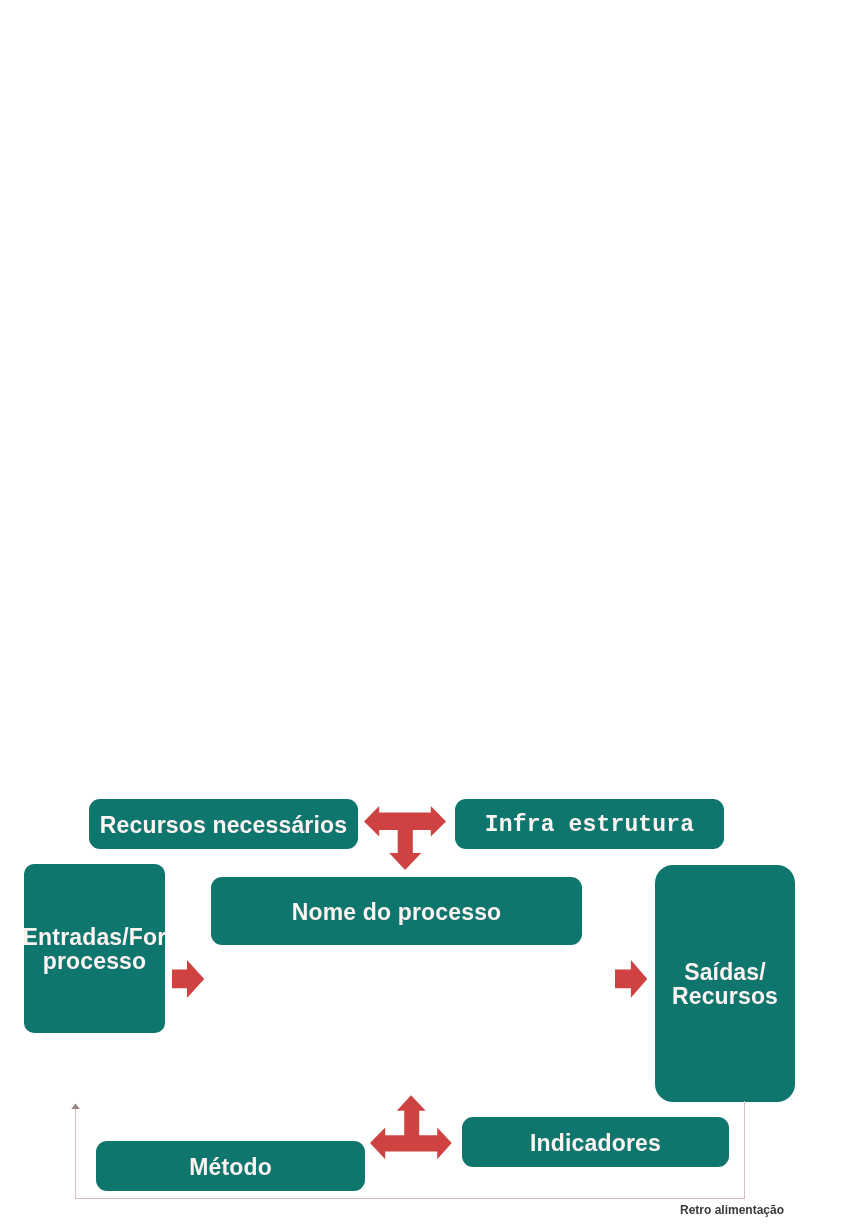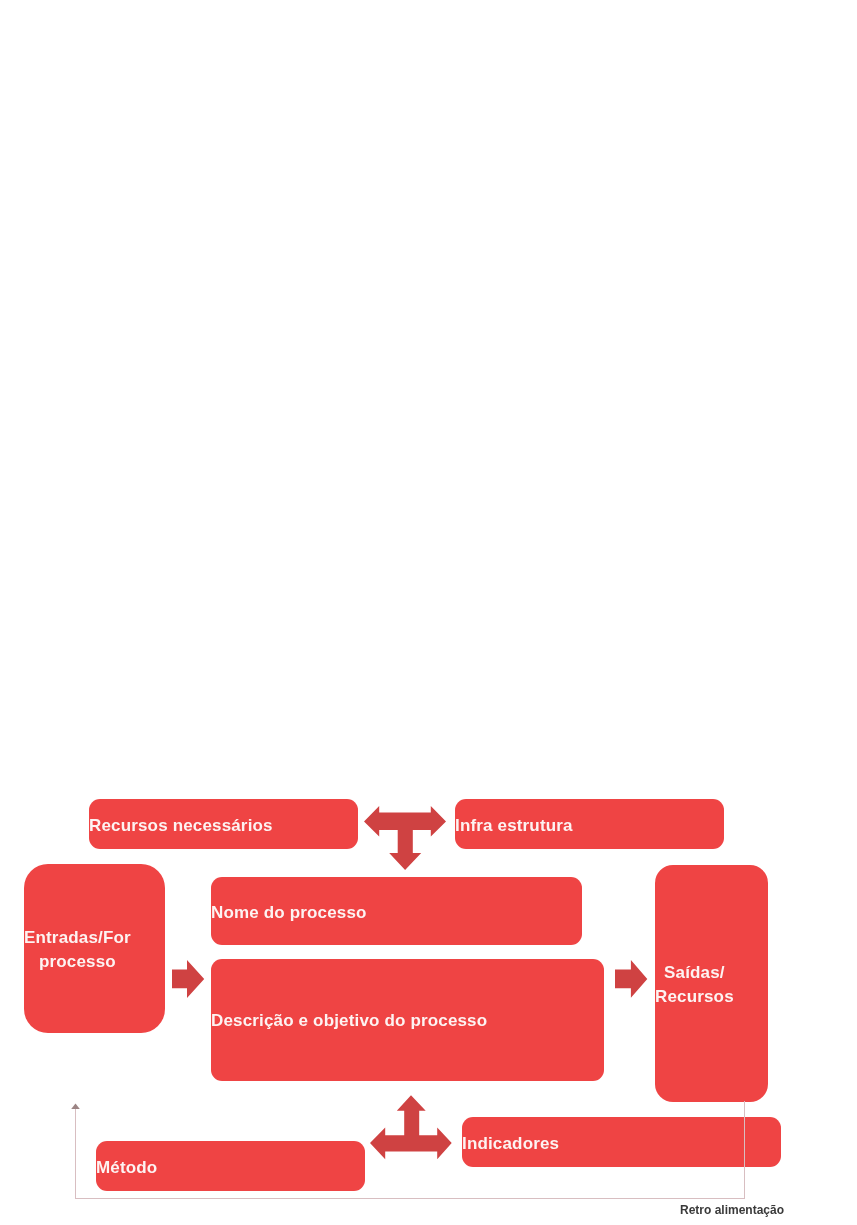--- a/index.html
+++ b/index.html
@@ -16,27 +16,28 @@
     -webkit-font-smoothing: antialiased;
   }
   #page {
     position: relative;
     width: 857px;
     height: 1225px;
     background: #ffffff;
   }
   .box {
     position: absolute;
-    background: #ef4444;
+    background: #0f766e;
     border-radius: 11px;
     color: #fdf3f2;
     display: flex;
     align-items: center;
+    justify-content: center;
     text-align: center;
-    font-size: 17px;
+    font-size: 23px;
     font-weight: 700;
     letter-spacing: .16px;
     line-height: 23.7px;
     box-sizing: border-box;
   }
   .box > span {
     position: relative;
     top: 1.5px;
     display: block;
   }
@@ -47,32 +48,32 @@
     position: absolute;
     color: #3a3a3a;
     font-size: 12px;
     font-weight: 700;
     white-space: nowrap;
   }
 
   
   #box-resources       { left:89px;  top:799px;  width:269px; height:50px; }
   #arrow-top           { left:364px; top:806px; }
-  #box-infrastructure  { left:455px; top:799px;  width:269px; height:50px; }
+  #box-infrastructure  { left:455px; top:799px;  width:269px; height:50px;font-family:Liberation Mono, monospace; }
 
-  #box-inputs          { left:24px;  top:864px;  width:141px; height:169px; border-radius:24px; }
+  #box-inputs          { left:24px;  top:864px;  width:141px; height:169px; border-radius:10px; }
   #arrow-left-in       { left:172px; top:959.6px; }
   #box-process-name    { left:211px; top:877px;  width:371px; height:68px; }
   #box-process-description { left:211px; top:958.5px; width:393px; height:122px; }
   #arrow-right-out     { left:615.3px; top:959.9px; }
-  #box-outputs         { left:655px; top:865px;  width:113px; height:237px; border-radius:18px; }
+  #box-outputs         { left:655px; top:865px;  width:140px; height:237px; border-radius:18px; }
 
   #box-method          { left:96px;  top:1117px; width:269px; height:50px;margin-top:24px; }
   #arrow-bottom        { left:370px; top:1095px; }
-  #box-indicators      { left:462px; top:1117px; width:319px; height:50px; }
+  #box-indicators      { left:462px; top:1117px; width:267px; height:50px; }
 
   #feedback-loop       { left:69px;  top:1100px; }
   #feedback-label      { left:640px; top:1203px;padding-left:40px; }
 </style>
 </head>
 <body>
 
 <div id="page">
 
   <div class="box" id="box-resources">
@@ -101,23 +102,20 @@
   <div class="arrow" id="arrow-left-in">
     <svg width="33" height="39" viewBox="0 0 33 39" aria-hidden="true">
       <path d="M0,9.4 L15.0,9.4 L15.0,0 L32.2,18.9 L15.0,37.9 L15.0,28.3 L0,28.3 Z" fill="#cf4242"></path>
     </svg>
   </div>
 
   <div class="box" id="box-process-name">
     <span>Nome do processo</span>
   </div>
 
-  <div class="box" id="box-process-description">
-    <span>Descrição e objetivo do processo</span>
-  </div>
 
   <div class="arrow" id="arrow-right-out">
     <svg width="34" height="39" viewBox="0 0 34 39" aria-hidden="true">
       <path d="M0,9.4 L15.9,9.4 L15.9,0 L32.3,18.9 L15.9,37.7 L15.9,28.3 L0,28.3 Z" fill="#cf4242"></path>
     </svg>
   </div>
 
   <div class="box" id="box-outputs">
     <span>
       <span>Saídas/</span><br>

